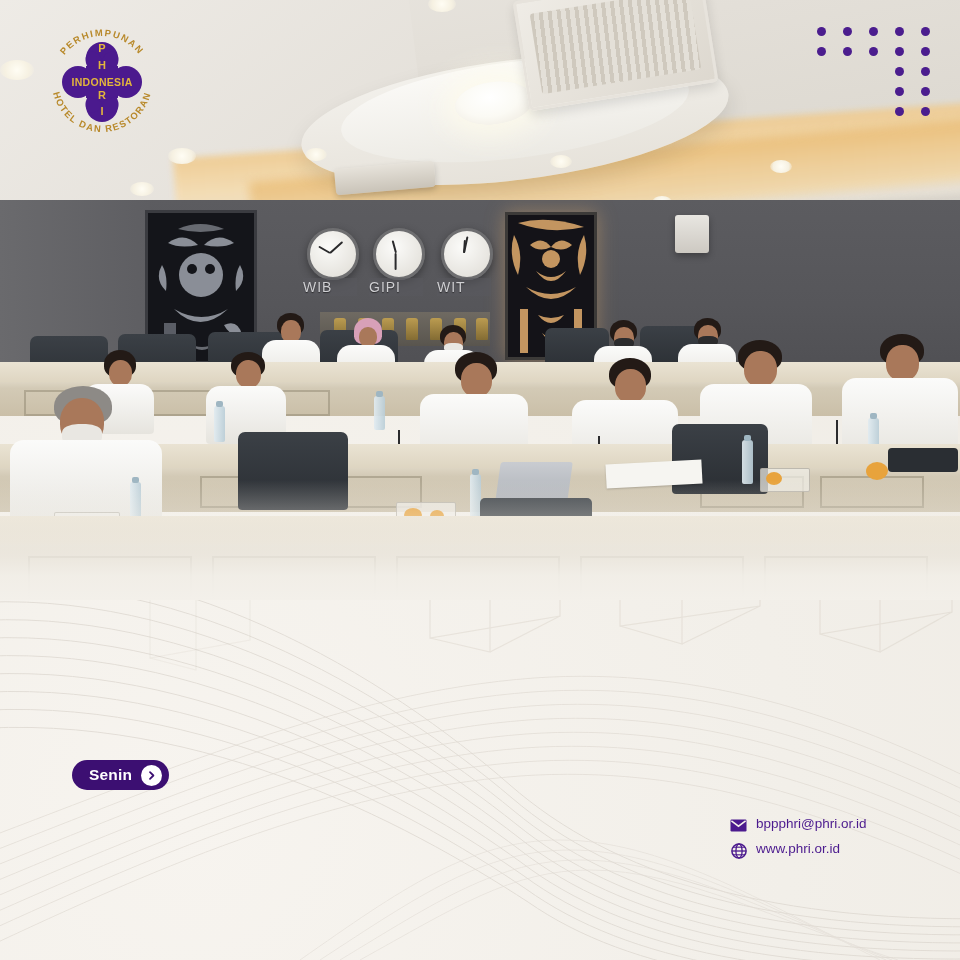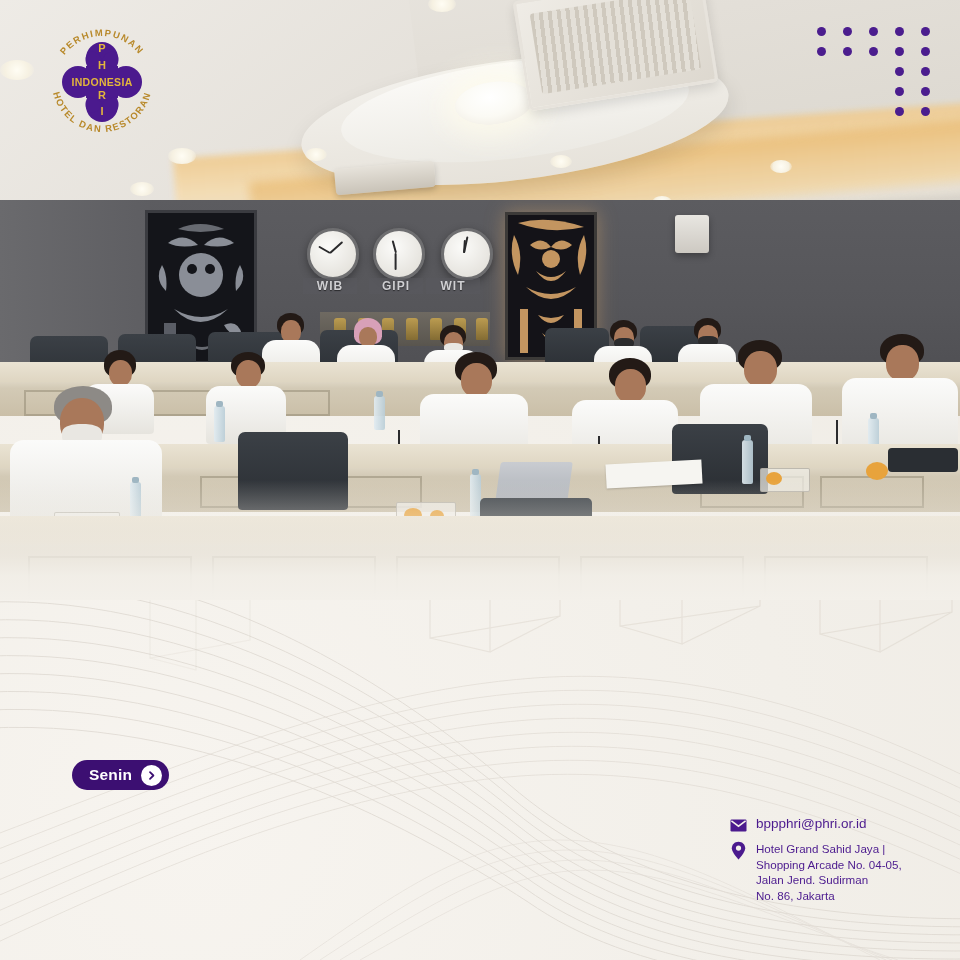--- a/index.html
+++ b/index.html
@@ -61,22 +61,22 @@
     box-shadow:inset 0 0 28px rgba(255,255,255,.10);overflow:hidden;}
   .panel2{position:absolute;left:505px;top:212px;width:86px;height:142px;
     background:#141318;border:3px solid #3c3a38;overflow:hidden;
     box-shadow:0 0 18px rgba(255,190,110,.35);}
   .speaker{position:absolute;left:675px;top:215px;width:34px;height:38px;
     background:linear-gradient(to bottom,#e8e6e1,#cdc9c2);border-radius:3px;
     box-shadow:0 3px 7px rgba(0,0,0,.3);}
   .clock{position:absolute;top:228px;width:46px;height:46px;border-radius:50%;
     background:radial-gradient(circle at 40% 35%,#fbfbf9,#dedbd4);
     border:3px solid #6e6e70;box-shadow:0 3px 8px rgba(0,0,0,.35);}
-  .clock-lbl{position:absolute;top:278px;width:54px;text-align:center;
-    font-size:12px;font-weight:bold;color:#cfcfd2;letter-spacing:1px;
+  .clock-lbl{position:absolute;top:278px;width:54px;text-align:left;
+    font-size:14px;font-weight:normal;color:#cfcfd2;letter-spacing:1px;
     text-shadow:0 1px 1px #2a2a2c;background:rgba(90,90,94,.55);padding:1px 0;}
   .hand{position:absolute;background:#2a2a2c;transform-origin:bottom center;border-radius:1px;}
   .shelf{position:absolute;left:320px;top:312px;width:170px;height:34px;
     background:linear-gradient(to bottom,#6f6a62,#59554e);}
   .trophy{position:absolute;top:318px;width:12px;height:22px;
     background:linear-gradient(to bottom,#c9a54e,#8a6f2e);border-radius:3px 3px 1px 1px;opacity:.85;}
 
   
   .desk{position:absolute;background:linear-gradient(to bottom,#ddd5c3 0%,#d3cab6 18%,#cabfa8 100%);}
   .desk-top{position:absolute;background:linear-gradient(to bottom,#eae3d3,#ddd4c0);}
@@ -268,21 +268,21 @@
       <div class="clock" style="left:373px;">
         <div class="hand" style="left:19px;top:9px;width:2px;height:13px;transform:rotate(345deg);"></div>
         <div class="hand" style="left:19px;top:5px;width:1.6px;height:17px;transform:rotate(180deg);"></div>
       </div>
       <div class="clock" style="left:441px;">
         <div class="hand" style="left:19px;top:9px;width:2px;height:13px;transform:rotate(4deg);"></div>
         <div class="hand" style="left:19px;top:5px;width:1.6px;height:17px;transform:rotate(12deg);"></div>
       </div>
       <div class="clock-lbl" style="left:303px;">WIB</div>
       <div class="clock-lbl" style="left:369px;">GIPI</div>
-      <div class="clock-lbl" style="left:426px;">WIT</div>
+      <div class="clock-lbl" style="left:437px;">WIT</div>
 
       <div class="shelf"></div>
       <div class="trophy" style="left:334px;"></div>
       <div class="trophy" style="left:358px;"></div>
       <div class="trophy" style="left:382px;"></div>
       <div class="trophy" style="left:406px;"></div>
       <div class="trophy" style="left:430px;"></div>
       <div class="trophy" style="left:454px;"></div>
       <div class="trophy" style="left:476px;"></div>
 
@@ -499,32 +499,29 @@
     <div class="crow">
       <span class="cicon">
         <svg width="17" height="13" viewBox="0 0 17 13">
           <rect x="0.5" y="0.5" width="16" height="12" rx="1.2" fill="#4B1A8E"></rect>
           <path d="M1.4 1.8 L8.5 7.2 L15.6 1.8" fill="none" stroke="#F3F0EA" stroke-width="1.5"></path>
         </svg>
       </span>
       <span class="ctext">bppphri@phri.or.id</span>
     </div>
 
-
     <div class="crow">
       <span class="cicon">
-        <svg width="15" height="19" viewBox="0 0 15 19">
-          <path d="M7.5 0.7 C3.6 0.7 0.8 3.6 0.8 7.2 C0.8 11.6 7.5 18.4 7.5 18.4
-                   C7.5 18.4 14.2 11.6 14.2 7.2 C14.2 3.6 11.4 0.7 7.5 0.7Z" fill="#4B1A8E"></path>
-          <circle cx="7.5" cy="7.1" r="2.6" fill="#F3F0EA"></circle>
+        <svg width="16" height="16" viewBox="0 0 16 16">
+          <circle cx="8" cy="8" r="7.1" fill="none" stroke="#4B1A8E" stroke-width="1.5"></circle>
+          <ellipse cx="8" cy="8" rx="3.1" ry="7.1" fill="none" stroke="#4B1A8E" stroke-width="1.3"></ellipse>
+          <line x1="0.9" y1="8" x2="15.1" y2="8" stroke="#4B1A8E" stroke-width="1.3"></line>
+          <line x1="2" y1="4.2" x2="14" y2="4.2" stroke="#4B1A8E" stroke-width="1.1"></line>
+          <line x1="2" y1="11.8" x2="14" y2="11.8" stroke="#4B1A8E" stroke-width="1.1"></line>
         </svg>
       </span>
-      <span class="caddr">
-        <span>Hotel Grand Sahid Jaya |</span><br>
-        <span>Shopping Arcade No. 04-05,</span><br>
-        <span>Jalan Jend. Sudirman</span><br>
-        <span>No. 86, Jakarta</span>
-      </span>
-    </div>
+      <span class="ctext">www.phri.or.id</span>
+    </div>
+
 
   </div>
 
 </div>
 
 </body></html>

